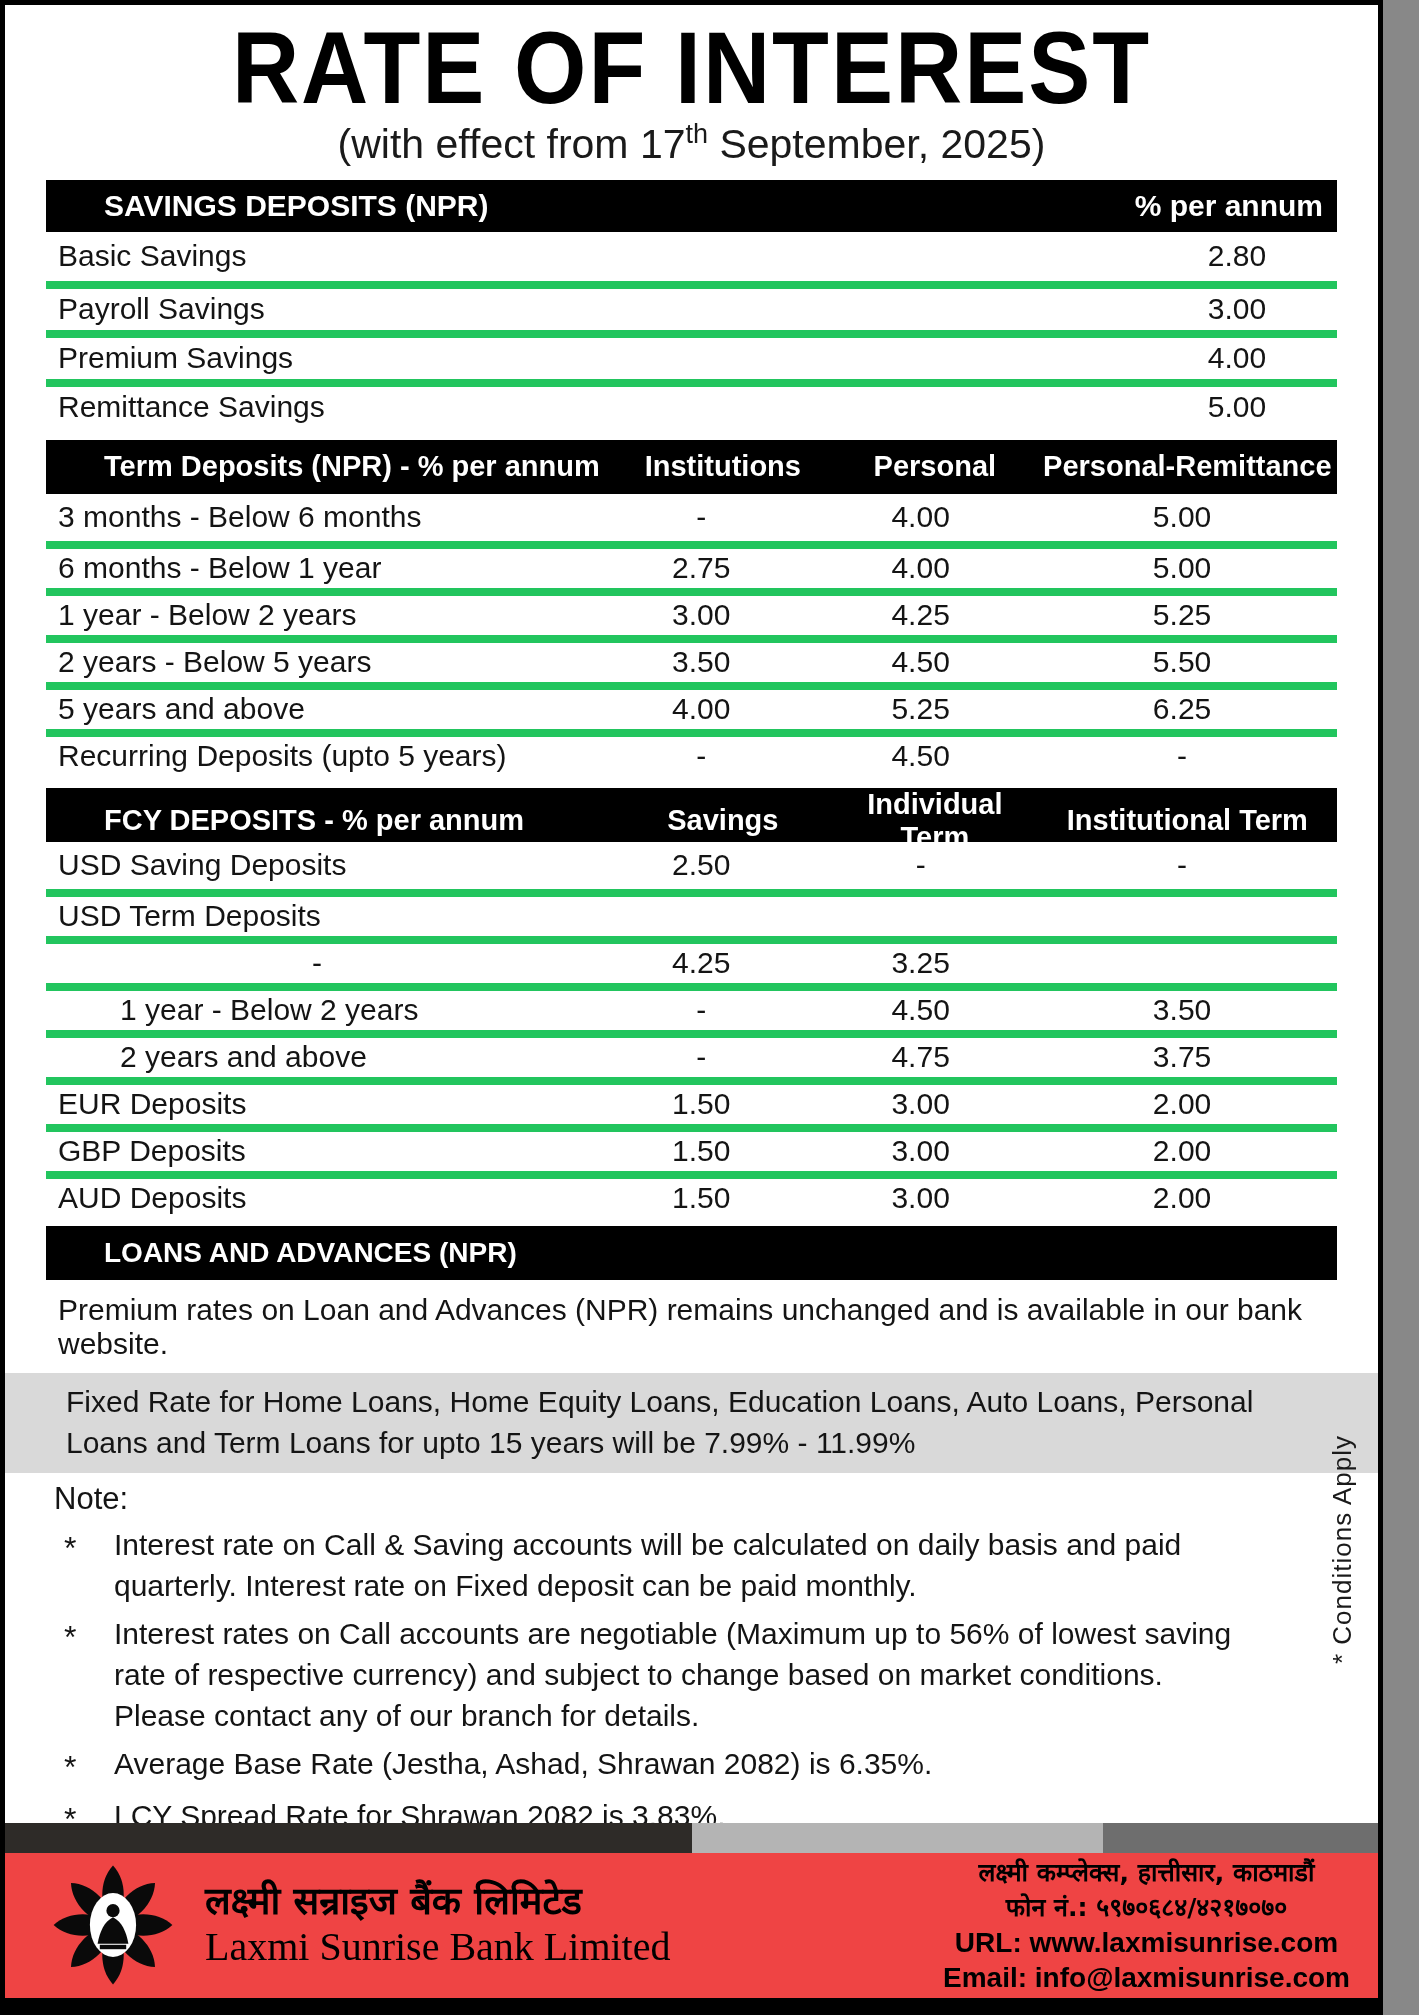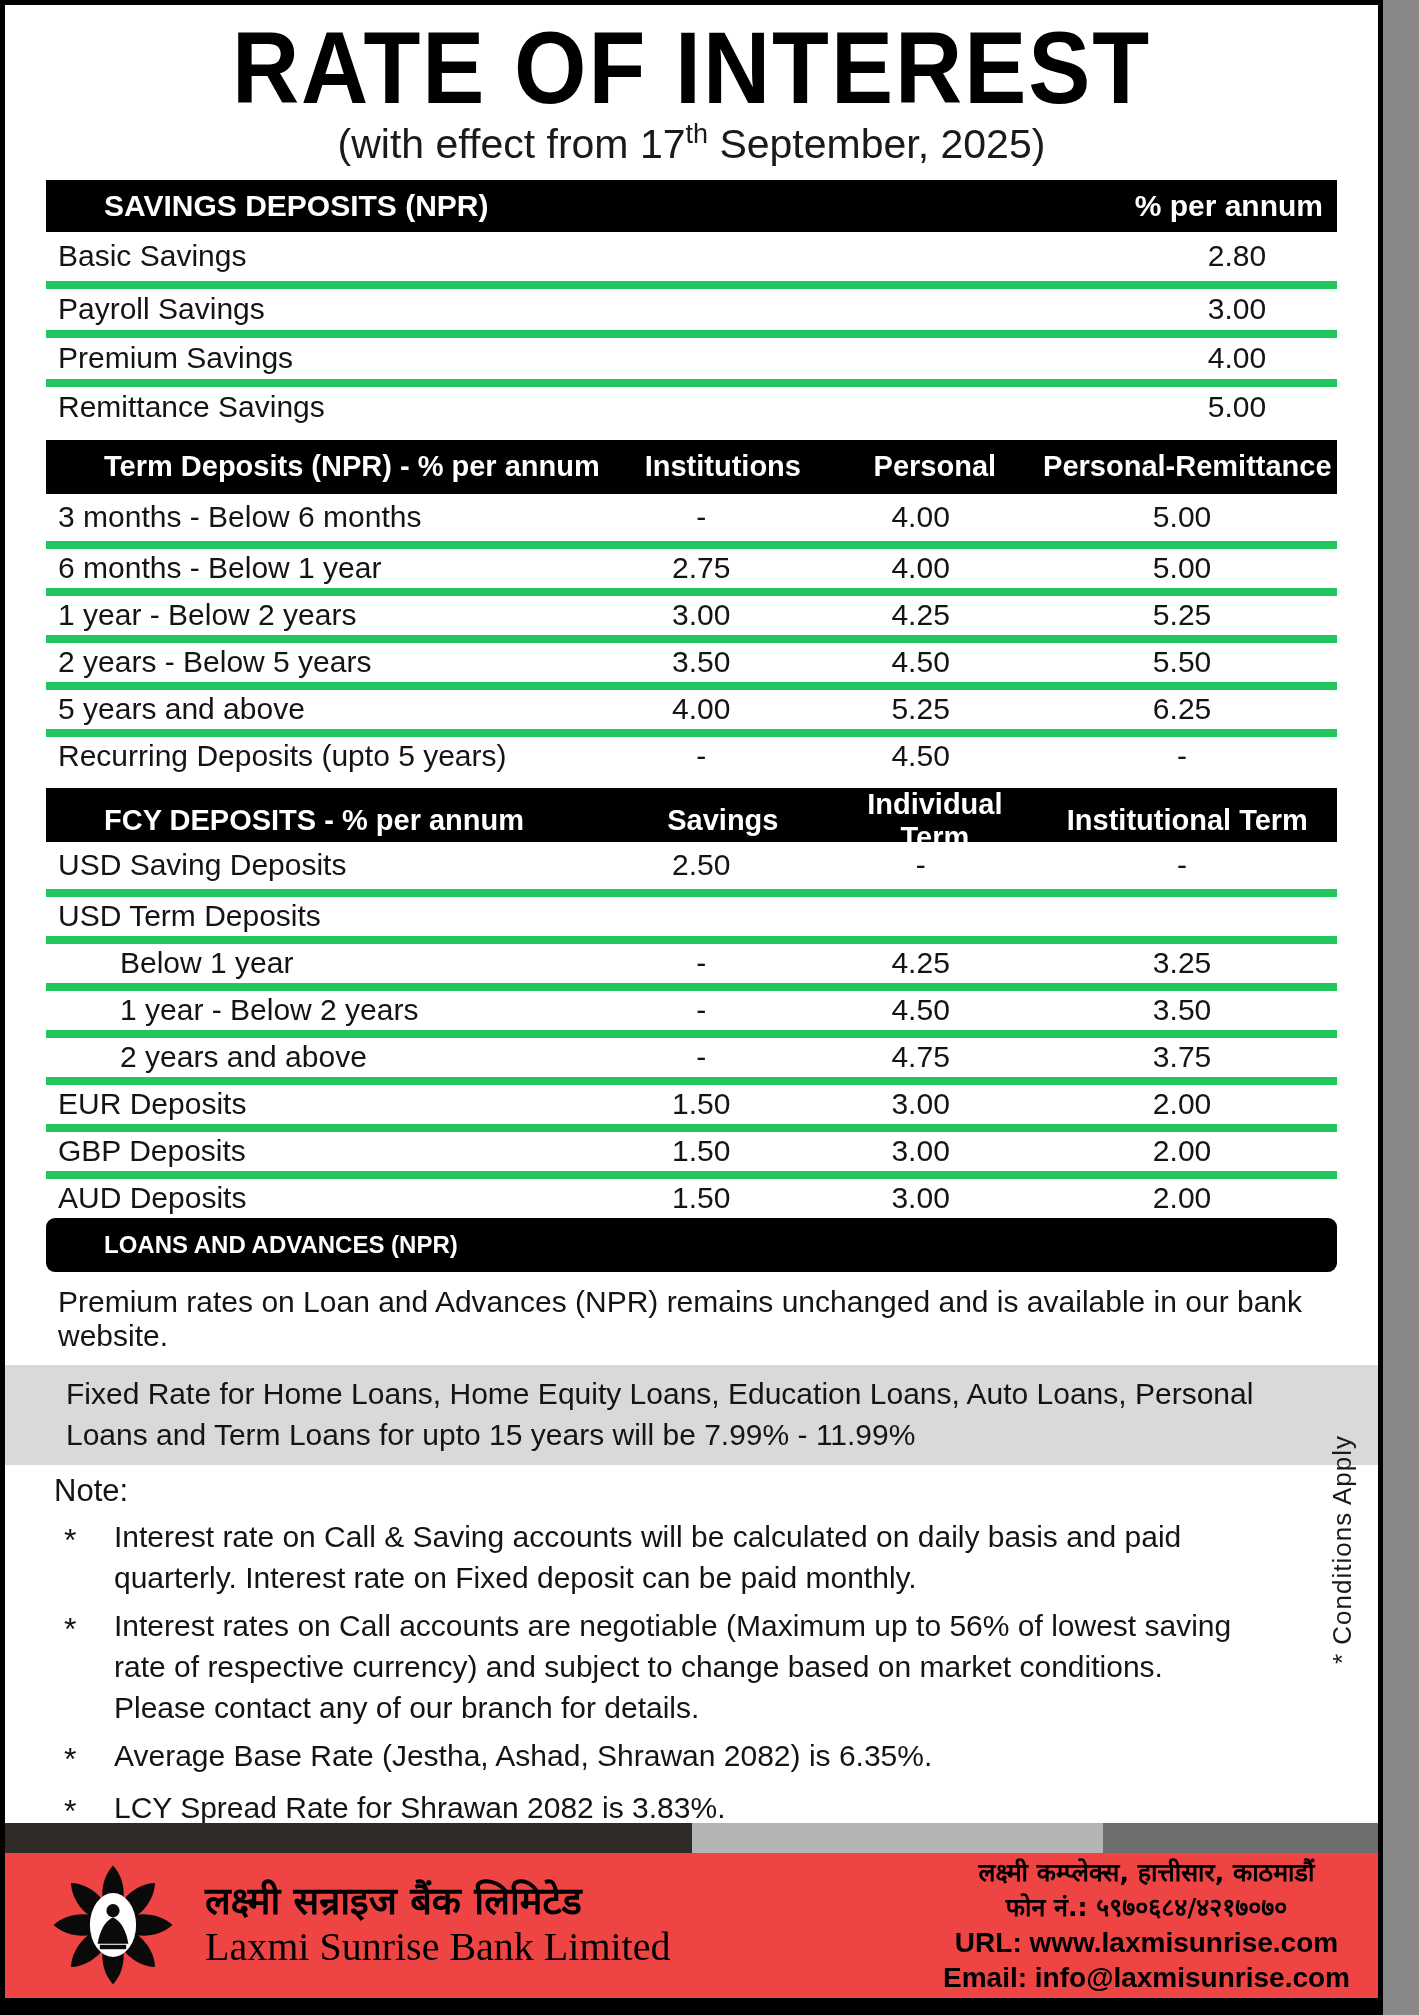--- a/index.html
+++ b/index.html
@@ -32,21 +32,21 @@
     display:grid; align-items:center;
     margin-top:12px;
     padding-left:44px;
   }
   .bar-2col { grid-template-columns:1fr 320px; height:52px; font-size:30px; }
   .bar-2col .bar-label { padding-left:14px; }
   .bar-2col .bar-right { text-align:right; padding-right:14px; }
   .bar-4col { grid-template-columns:42% 17.5% 16.5% 24%; height:54px; font-size:29px; }
   .bar-4col .bar-label { padding-left:14px; }
   .bar-4col .bar-col { text-align:center; }
-  .bar-1col { grid-template-columns:1fr; height:54px; font-size:24px; margin-top:0;border-radius:9px; }
+  .bar-1col { grid-template-columns:1fr; height:54px; font-size:28px; margin-top:8px; }
   .bar-1col .bar-label { padding-left:14px; }
 
   
   .rows .row { display:grid; align-items:center; font-size:30px; color:#141414; }
   .rows .row + .row { border-top:8px solid #22c55e; }
   .row-2col { grid-template-columns:1fr 200px; height:49px; }
   .row-2col .cell-label { padding-left:12px; }
   .row-2col .cell-val { text-align:center; }
   .row-4col { grid-template-columns:42% 17.5% 16.5% 24%; height:47px; }
   .row-4col .cell-label { padding-left:12px; }
@@ -200,21 +200,20 @@
         <span class="cell-val">-</span>
         <span class="cell-val">-</span>
       </div>
       <div class="row row-4col">
         <span class="cell-label">USD Term Deposits</span>
         <span class="cell-val"></span>
         <span class="cell-val"></span>
         <span class="cell-val"></span>
       </div>
       <div class="row row-4col row-indent">
-        <span class="cell-label">Below 1 year</span>
         <span class="cell-val">-</span>
         <span class="cell-val">4.25</span>
         <span class="cell-val">3.25</span>
       </div>
       <div class="row row-4col row-indent">
         <span class="cell-label">1 year - Below 2 years</span>
         <span class="cell-val">-</span>
         <span class="cell-val">4.50</span>
         <span class="cell-val">3.50</span>
       </div>

